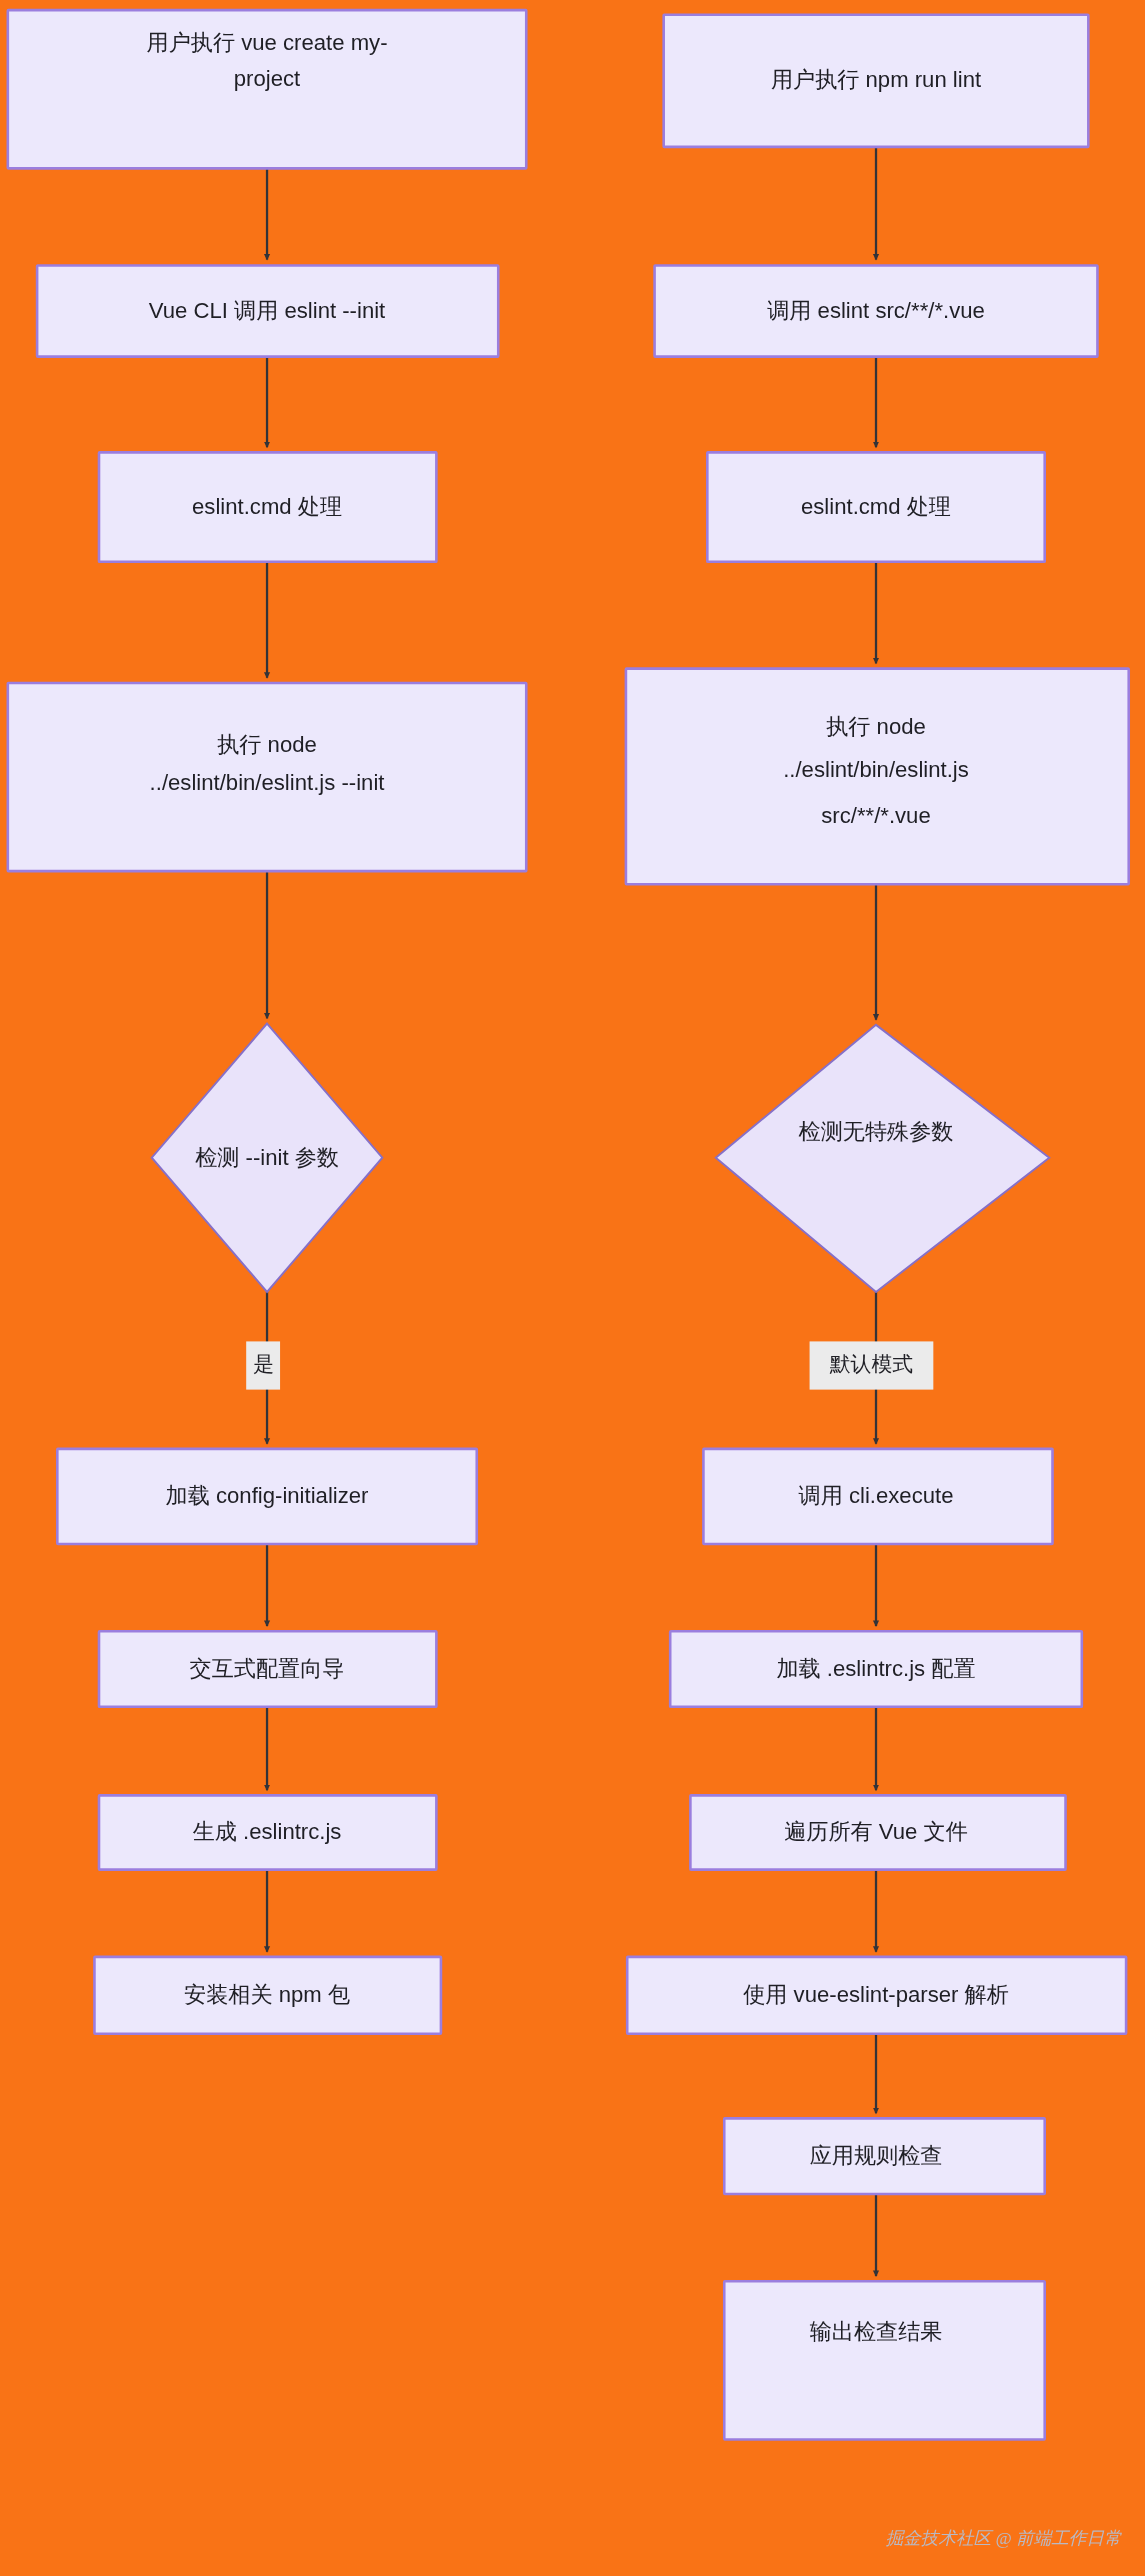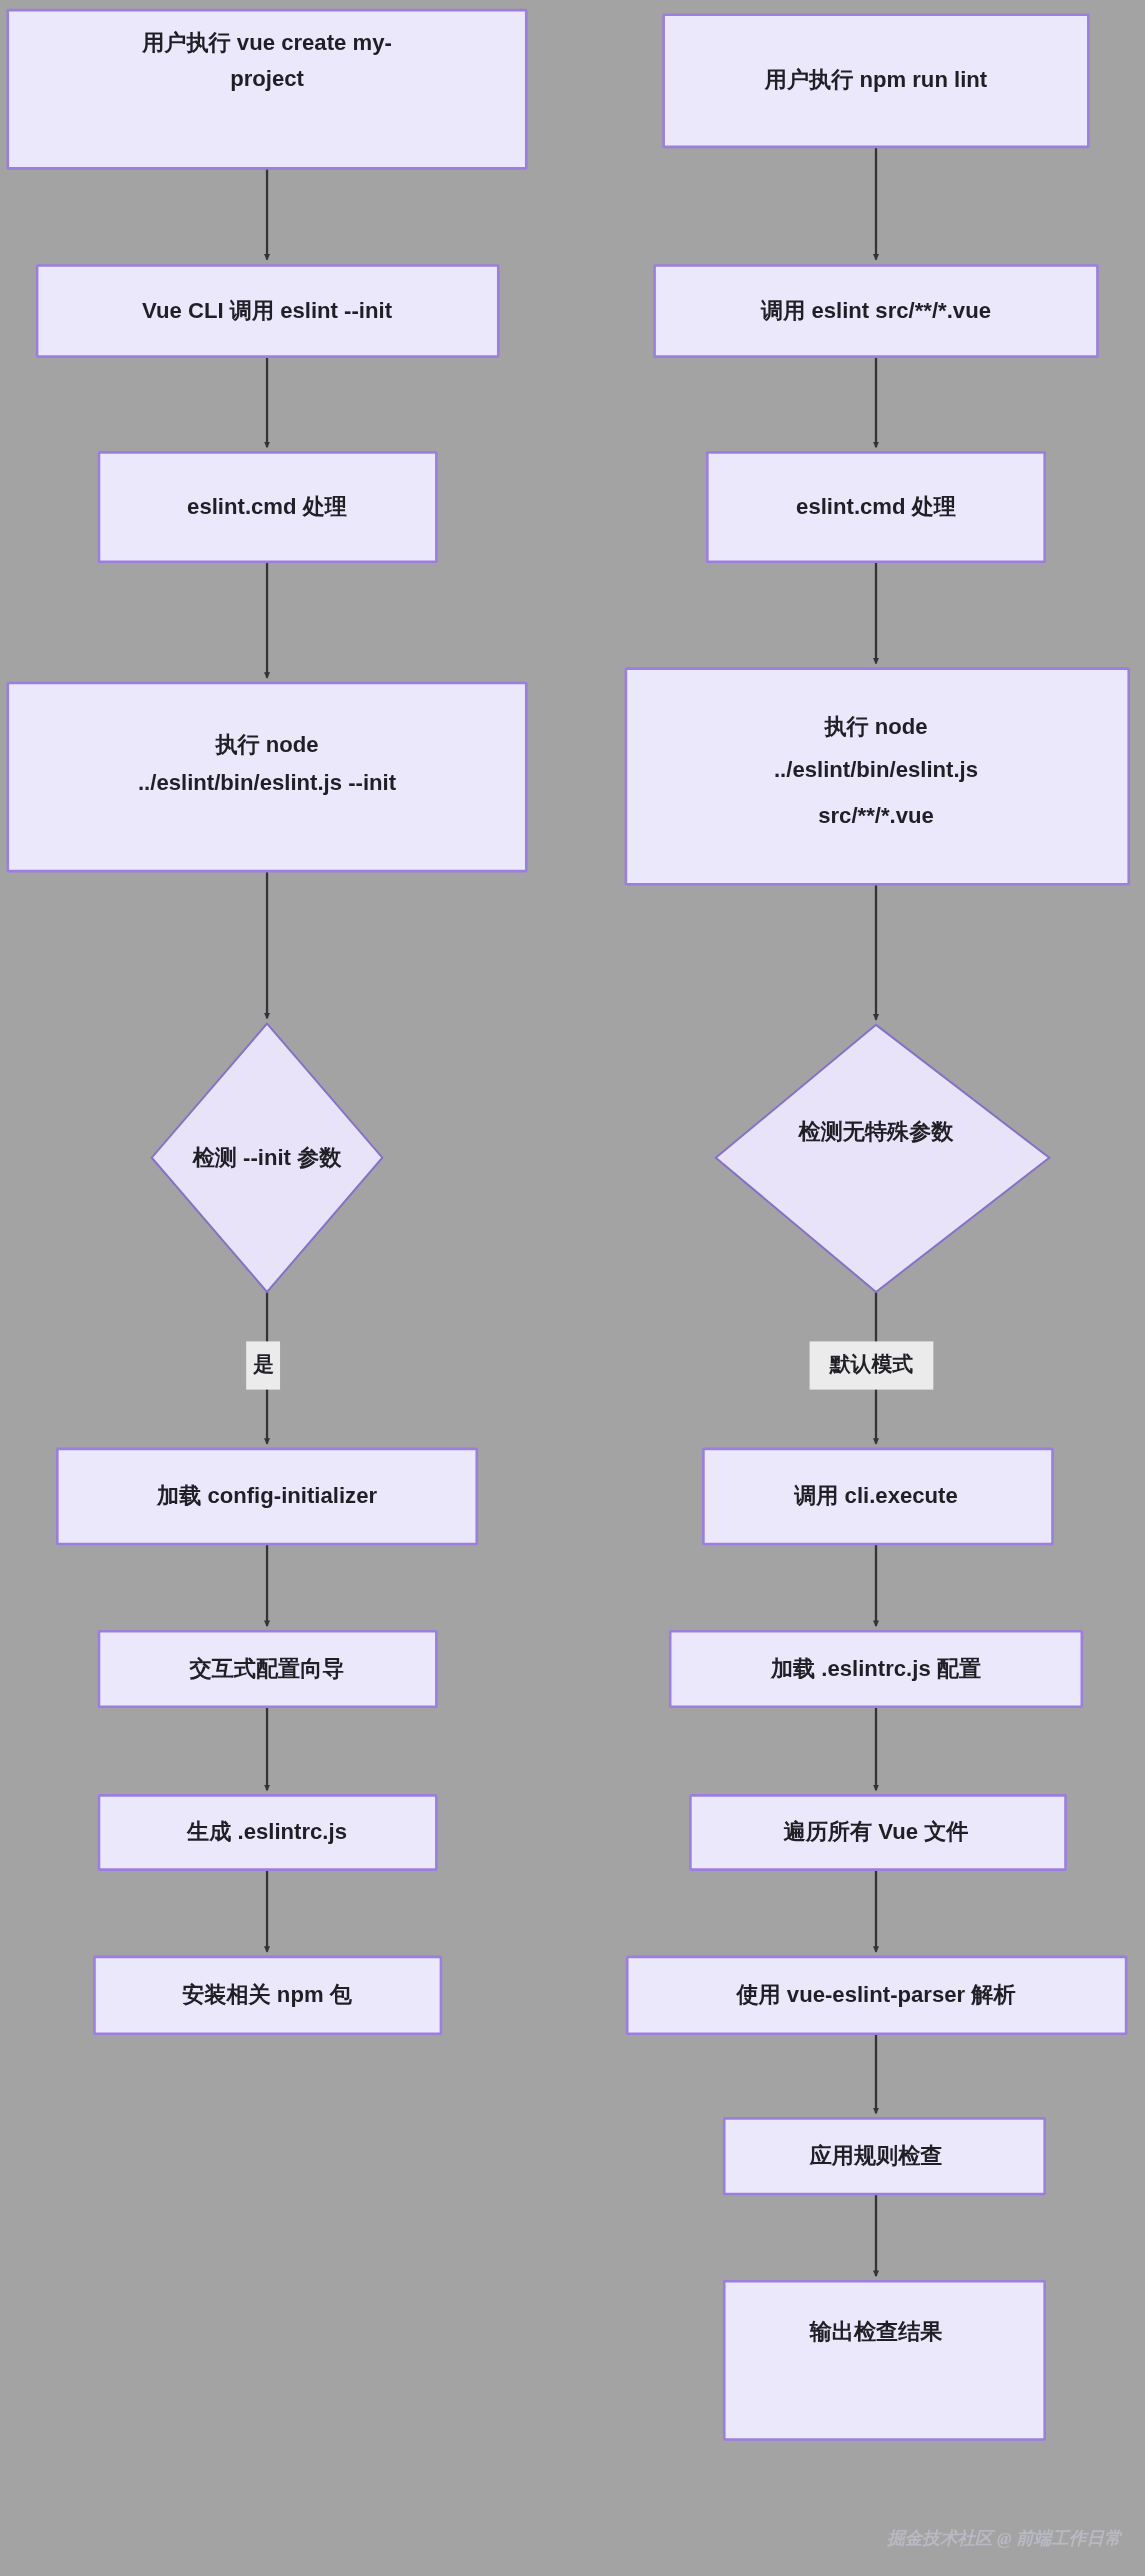--- a/index.html
+++ b/index.html
@@ -7,23 +7,22 @@
     padding: 0;
     background: #ffffff;
   }
   body {
     font-family: "Liberation Sans", "DejaVu Sans", sans-serif;
   }
   #flowchart-root {
     position: relative;
     width: 1145px;
     height: 2576px;
-    background: #a3a3a3;
+    background: #f97316;
     overflow: hidden;
-    font-weight: bold;
   }
   svg.flow-svg {
     position: absolute;
     left: 0;
     top: 0;
     width: 1145px;
     height: 2576px;
     display: block;
   }
   .node-rect {

